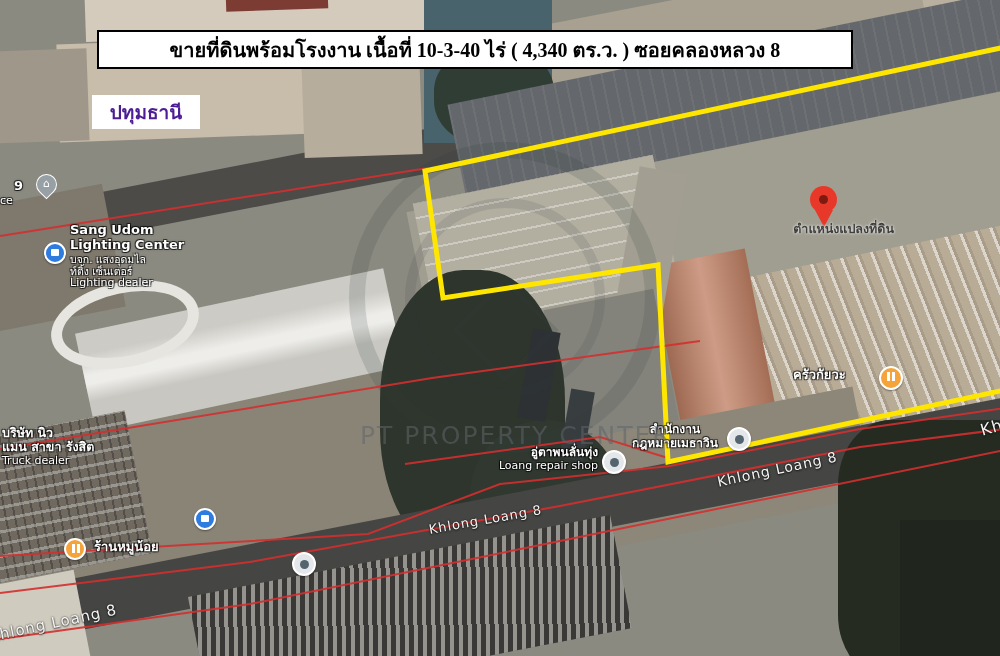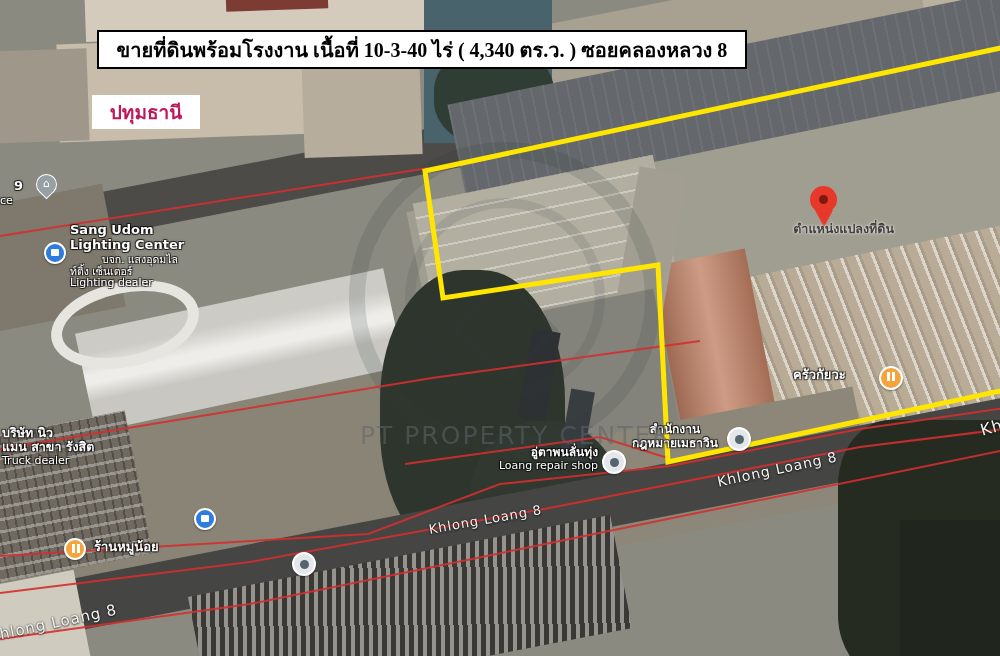--- a/index.html
+++ b/index.html
@@ -51,29 +51,29 @@
   .red-pin .hole{position:absolute;left:9px;top:9px;width:9px;height:9px;border-radius:50%;
     background:#7e1a10;}
   .red-pin .tail{position:absolute;left:4.5px;top:24px;width:0;height:0;
     border-left:9px solid transparent;border-right:9px solid transparent;
     border-top:17px solid #e8382a;}
   .pin-caption{position:absolute;left:762px;top:219px;width:132px;text-align:right;
     font-size:12.5px;font-weight:bold;color:#2f2f2f;opacity:.85;white-space:nowrap;
     text-shadow:0 0 3px rgba(255,255,255,.85),0 0 2px rgba(255,255,255,.8);}
   
   .banner{
-    position:absolute;left:97px;top:30px;width:650px;height:39px;background:#fff;
+    position:absolute;left:97px;top:30px;width:756px;height:39px;background:#fff;
     border:2px solid #000;box-sizing:border-box;display:flex;align-items:center;justify-content:center;
     font-family:"Liberation Serif","DejaVu Serif",serif;font-weight:bold;font-size:20px;color:#000;
     white-space:nowrap;
   }
   .province{
     position:absolute;left:92px;top:95px;width:108px;height:34px;background:#fff;
     display:flex;align-items:center;justify-content:center;
-    font-family:"Liberation Serif","DejaVu Serif",serif;font-weight:bold;font-size:19px;color:#be185d;
+    font-family:"Liberation Serif","DejaVu Serif",serif;font-weight:bold;font-size:19px;color:#4c1d95;
   }
   
   .watermark-text{
     position:absolute;left:360px;top:421px;font-size:25px;font-weight:normal;letter-spacing:2px;
     color:rgba(95,100,105,.55);white-space:nowrap;
   }
 </style>
 </head>
 <body>
 
@@ -132,21 +132,21 @@
   <div class="lbl" style="left:14px;top:179px;font-size:13px;">9</div>
   <div class="lbl sub" style="left:0px;top:195px;font-size:11px;font-weight:normal;">ce</div>
   <div class="museum-pin" style="left:36px;top:174px;">
       <span>⌂</span>
     </div>
 
   <div class="poi-pin poi-blue" style="left:44px;top:242px;"></div>
   <div class="lbl" style="left:70px;top:223px;font-size:13px;">
     <div>Sang Udom</div>
     <div>Lighting Center</div>
-    <div class="sub" style="font-size:10.5px;margin-left:32px;">บจก. แสงอุดมไล</div>
+    <div class="sub" style="font-size:10.5px;">บจก. แสงอุดมไล</div>
     <div class="sub" style="font-size:10.5px;">ท์ติ้ง เซ็นเตอร์</div>
     <div class="sub" style="font-size:11px;">Lighting dealer</div>
   </div>
 
   <div class="lbl" style="left:2px;top:426px;font-size:12.5px;">
     <div>บริษัท นิว</div>
     <div>แมน สาขา รังสิต</div>
     <div class="sub" style="font-size:11px;">Truck dealer</div>
   </div>
 

